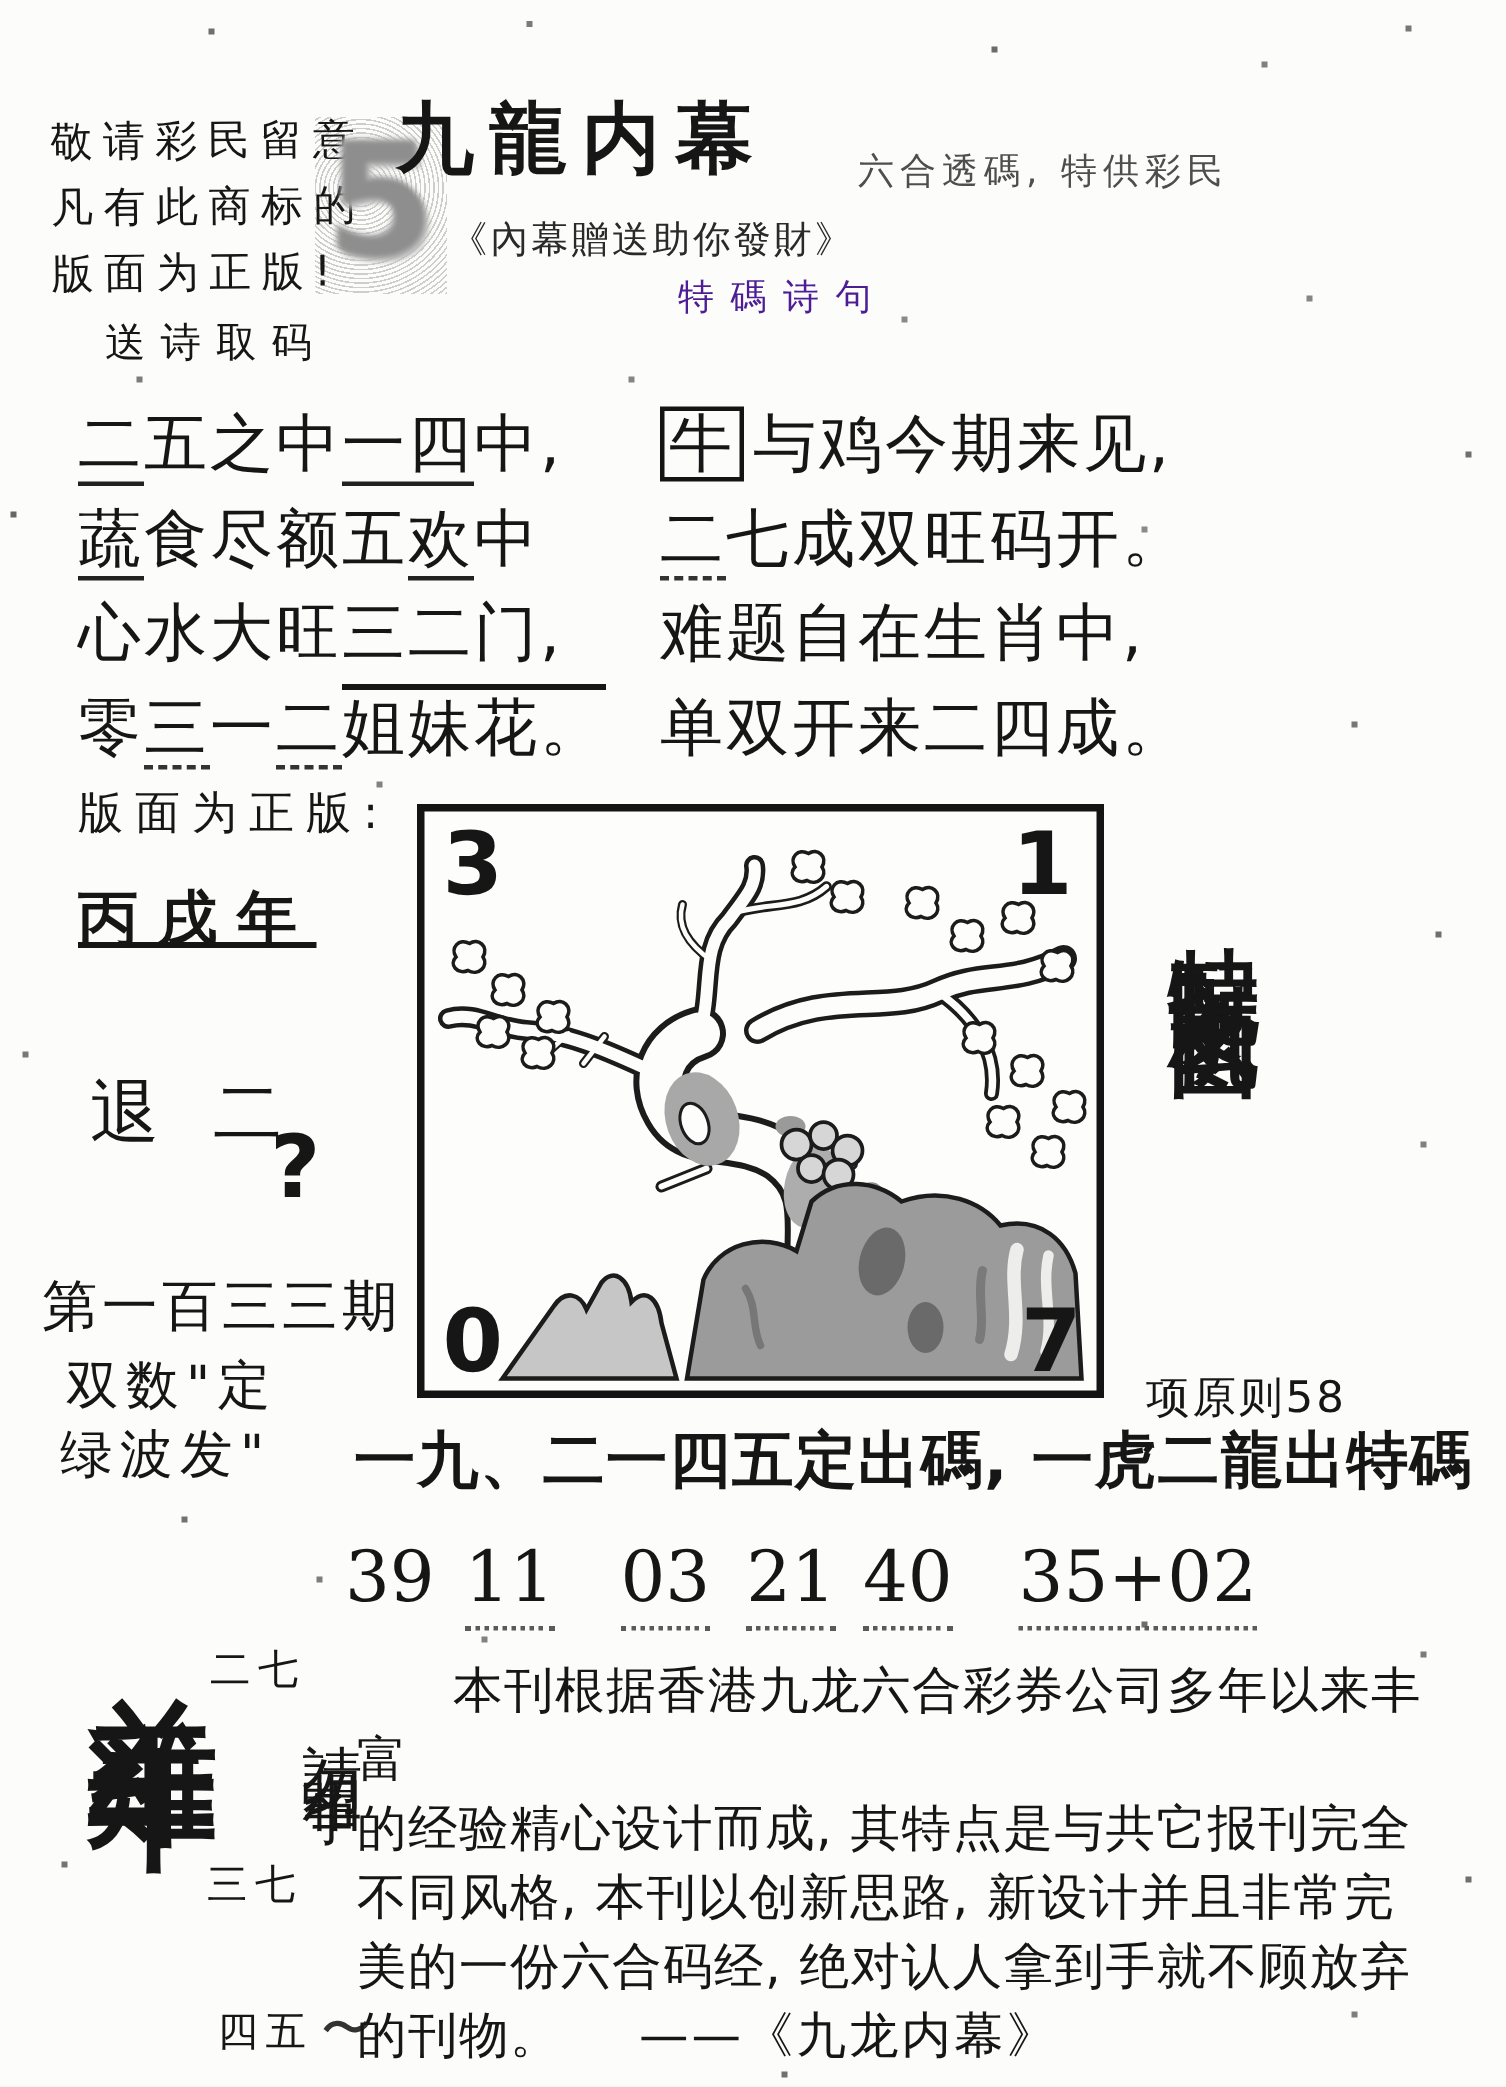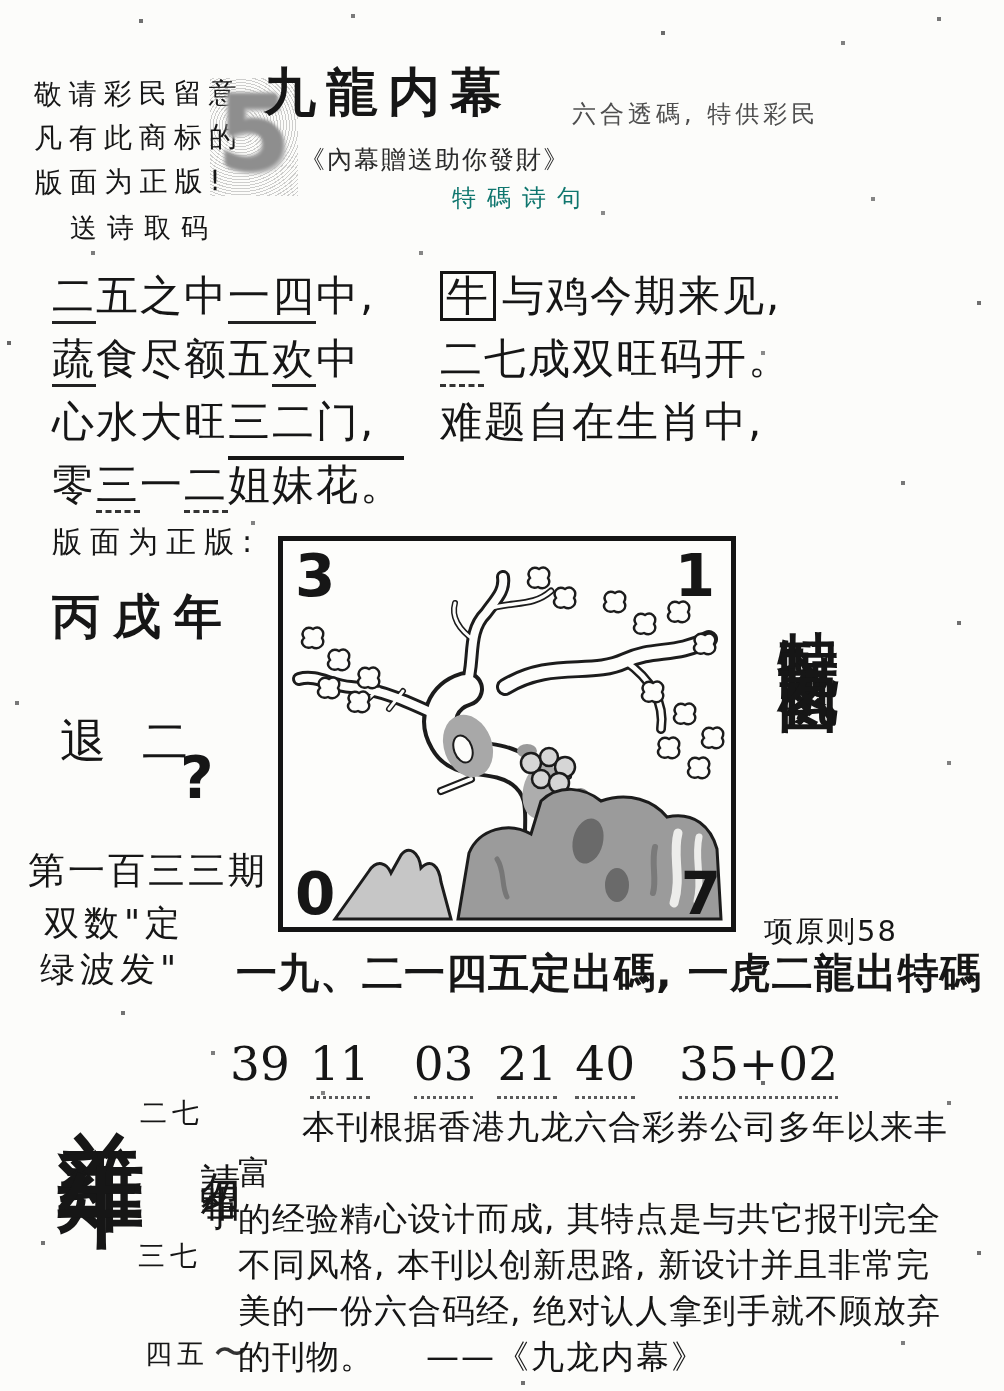--- a/index.html
+++ b/index.html
@@ -7,53 +7,53 @@
   .page{position:relative;width:1004px;height:1391px;margin:0 auto;background:#fcfcfa;color:#161616;overflow:hidden;}
   .abs{position:absolute;}
   
   .notice{left:34px;top:72px;font-size:28px;line-height:44px;letter-spacing:7px;transform:rotate(-.6deg);}
   .send-poem{left:70px;top:210px;font-size:27px;letter-spacing:10px;}
   .stamp{left:210px;top:78px;width:88px;height:118px;background:repeating-radial-gradient(circle at 35% 40%,rgba(40,40,40,.22) 0 1px,transparent 1px 3px);}
   .stamp span{display:block;font-size:104px;line-height:112px;color:#8e8e8e;filter:blur(1.6px);font-weight:700;text-align:center;text-shadow:3px 3px 0 #bdbdbd,-2px -2px 0 #b3b3b3;}
   .title{left:264px;top:58px;font-size:52px;font-weight:800;letter-spacing:10px;font-family:"DejaVu Serif",serif;}
   .tagline{left:572px;top:98px;font-size:24px;letter-spacing:4px;color:#4e4e4e;}
   .subtitle{left:300px;top:143px;font-size:25px;letter-spacing:2px;color:#2a2a2a;}
-  .poem-header{left:452px;top:182px;font-size:24px;letter-spacing:11px;color:#0f766e;}
+  .poem-header{left:452px;top:182px;font-size:24px;letter-spacing:11px;color:#4c1d95;}
   
   .poem{font-size:42px;letter-spacing:2px;}
   .poem .line{height:63px;white-space:nowrap;}
   .poem-left{left:52px;top:268px;}
   .poem-right{left:440px;top:268px;}
   .u{border-bottom:3px solid #222;padding-bottom:1px;}
   .ud{border-bottom:3px dashed #333;padding-bottom:1px;}
   .ol{text-decoration:overline;}
   .boxed{display:inline-block;border:3px solid #141414;line-height:44px;padding:0 3px;margin-right:6px;}
   
   .special-header{left:52px;top:522px;font-size:30px;letter-spacing:8px;}
-  .year{left:52px;top:585px;font-size:48px;font-weight:700;letter-spacing:13px;}
+  .year{left:52px;top:585px;font-size:40px;font-weight:700;letter-spacing:13px;text-decoration:underline;}
   .hint{left:60px;top:666px;font-size:46px;letter-spacing:36px;margin-top:45px;}
   .question{left:180px;top:744px;font-size:58px;font-weight:600;}
   .issue-title{left:28px;top:846px;font-size:37px;letter-spacing:3px;}
   .issue-note1{left:44px;top:900px;font-size:35px;letter-spacing:5px;}
   .issue-note2{left:40px;top:946px;font-size:35px;letter-spacing:5px;}
   
   .chart-box{left:278px;top:536px;width:448px;height:386px;border:5px solid #141414;background:#fdfdfb;}
   .chart-box svg{position:absolute;left:0;top:0;}
   .corner{position:absolute;font-size:58px;font-weight:600;font-family:"DejaVu Sans",sans-serif;line-height:58px;}
   .c-tl{left:12px;top:6px;} .c-tr{right:16px;top:6px;}
   .c-bl{left:12px;bottom:4px;} .c-br{right:10px;bottom:4px;}
   .vert{writing-mode:vertical-rl;text-orientation:upright;}
   .mystic-label{left:768px;top:582px;font-size:60px;font-weight:800;letter-spacing:12px;height:350px;}
   .principle{left:764px;top:912px;font-size:29px;letter-spacing:2px;}
   .code-line{left:236px;top:946px;font-size:41px;font-weight:700;letter-spacing:1px;white-space:nowrap;}
   
   .numbers{left:230px;top:1024px;font-family:"DejaVu Serif",serif;font-size:47px;display:flex;align-items:baseline;}
   .numbers span{display:inline-block;}
   .dot{border-bottom:3px dotted #5a5a5a;padding-bottom:5px;}
-  .g1{margin-left:20px;} .g2{margin-left:44px;margin-top:12px;} .g3{margin-left:24px;} .g4{margin-left:18px;} .g5{margin-left:44px;}
+  .g1{margin-left:20px;} .g2{margin-left:44px;} .g3{margin-left:24px;} .g4{margin-left:18px;} .g5{margin-left:44px;}
   
   .animals{left:44px;top:1062px;font-size:86px;font-weight:800;letter-spacing:16px;height:330px;font-family:"DejaVu Serif",serif;}
   .znum{font-size:27px;letter-spacing:5px;}
   .zn1{left:140px;top:1095px;} .zn2{left:138px;top:1238px;} .zn3{left:145px;top:1336px;}
   .warning{left:194px;top:1130px;font-size:40px;letter-spacing:10px;height:220px;}
   .zmark{left:214px;top:1330px;font-size:34px;color:#333;transform:rotate(-4deg);}
   
   .para{left:238px;top:1104px;width:730px;font-size:33px;line-height:46px;letter-spacing:1px;}
   .para .indent{text-indent:64px;}
   .para .last{display:flex;}
@@ -96,20 +96,21 @@
     <div class="line"><span class="u">二</span><span>五之中</span><span class="u">一四</span><span>中,</span></div>
     <div class="line"><span class="u">蔬</span><span>食尽额五</span><span class="u">欢</span><span>中</span></div>
     <div class="line">心水大旺三二门,</div>
     <div class="line"><span>零</span><span class="ud">三</span><span>一</span><span class="ud">二</span><span class="ol">姐妹花。</span></div>
   </div>
 
   <div class="abs poem poem-right">
     <div class="line"><span class="boxed">牛</span><span>与鸡今期来见,</span></div>
     <div class="line"><span class="ud">二</span><span>七成双旺码开。</span></div>
     <div class="line">难题自在生肖中,</div>
+    <div class="line">单双开来二四成。</div>
   </div>
 
   <div class="abs special-header">版面为正版:</div>
   <div class="abs year">丙戌年</div>
   <div class="abs hint">退二</div>
   <div class="abs question">?</div>
   <div class="abs issue-title">第一百三三期</div>
   <div class="abs issue-note1">双数"定</div>
   <div class="abs issue-note2">绿波发"</div>
 

